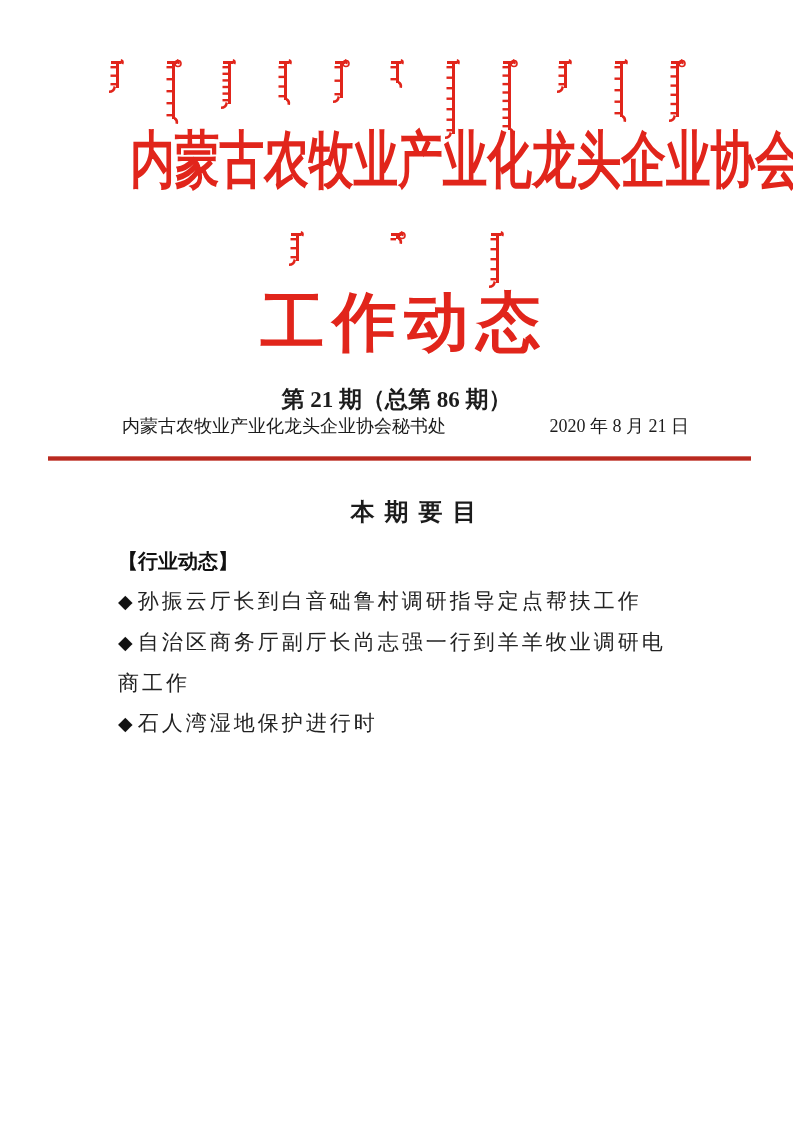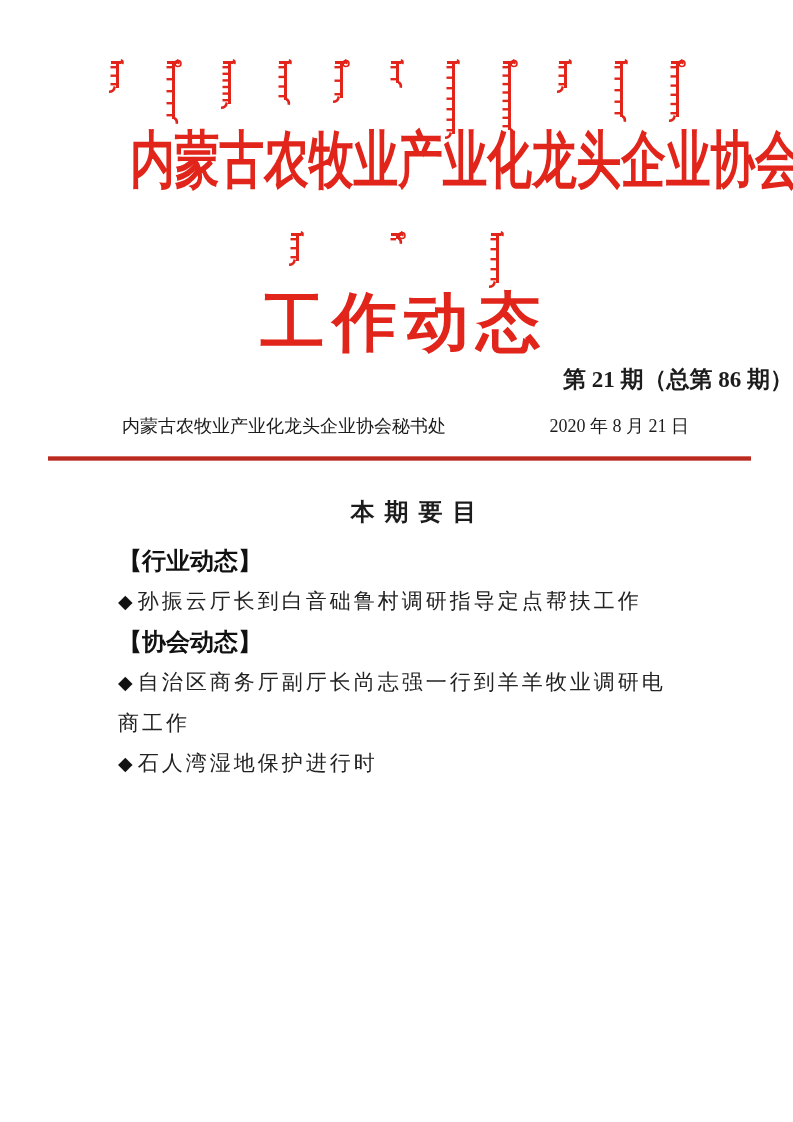--- a/index.html
+++ b/index.html
@@ -19,40 +19,40 @@
   .org-name{
     display:inline-block;font-weight:bold;font-size:62px;line-height:1.1;
     color:var(--red);white-space:nowrap;transform:scaleX(0.72);transform-origin:50% 50%;
   }
   
   .work-title{
     position:absolute;top:291px;left:16px;right:0;text-align:center;
     font-size:64px;font-weight:bold;color:var(--red);letter-spacing:8px;line-height:1;
   }
   .issue-line{
-    position:absolute;top:364px;left:0;right:0;text-align:right;
+    position:absolute;top:384px;left:0;right:0;text-align:center;
     font-size:23px;font-weight:bold;color:var(--ink);
   }
   .pub-line{
     position:absolute;top:414px;left:122px;right:104px;
     display:flex;justify-content:space-between;align-items:baseline;
     font-size:18px;color:var(--ink);
   }
   .rule{
     position:absolute;top:456px;left:48px;right:42px;height:5px;
     background:linear-gradient(#dd8f88,#b92a20 30%,#b92a20 70%,#dd8f88);
   }
   .contents-title{
     position:absolute;top:496px;left:0;right:0;text-align:center;
     font-size:24px;font-weight:bold;letter-spacing:2px;color:var(--ink);margin-left:36px;
   }
   .toc{position:absolute;top:541px;left:118px;width:565px;}
   .toc-heading{
     font-family:"Liberation Sans","DejaVu Sans",sans-serif;
-    font-weight:bold;font-size:24px;line-height:40px;color:#111;
+    font-weight:bold;font-size:20px;line-height:40px;color:#111;
   }
   .toc-item{
     font-size:21px;line-height:40px;letter-spacing:3px;color:#222;
   }
   .toc-item .bullet{font-size:19px;letter-spacing:1px;padding-right:4px;color:#111;}
   .page-number{
     position:absolute;top:1044px;left:0;right:0;text-align:center;
     font-size:17px;letter-spacing:1px;color:#222;
   }
 </style>
@@ -232,21 +232,20 @@
 
   <div class="rule"></div>
 
   <div class="contents-title">本 期 要 目</div>
 
   <div class="toc">
     <div class="toc-heading">【行业动态】</div>
 
     <div class="toc-item"><span class="bullet">◆</span><span>孙振云厅长到白音础鲁村调研指导定点帮扶工作</span></div>
 
-    <div class="toc-heading">【协会动态】</div>
 
 
     <div class="toc-item"><span class="bullet">◆</span><span>自治区商务厅副厅长尚志强一行到羊羊牧业调研电商工作</span></div>
 
     <div class="toc-item"><span class="bullet">◆</span><span>石人湾湿地保护进行时</span></div>
   </div>
 
   <div class="page-number">- 1 -</div>
 </div>
 

